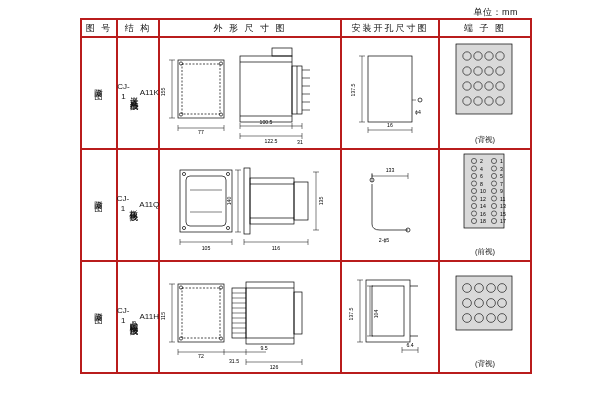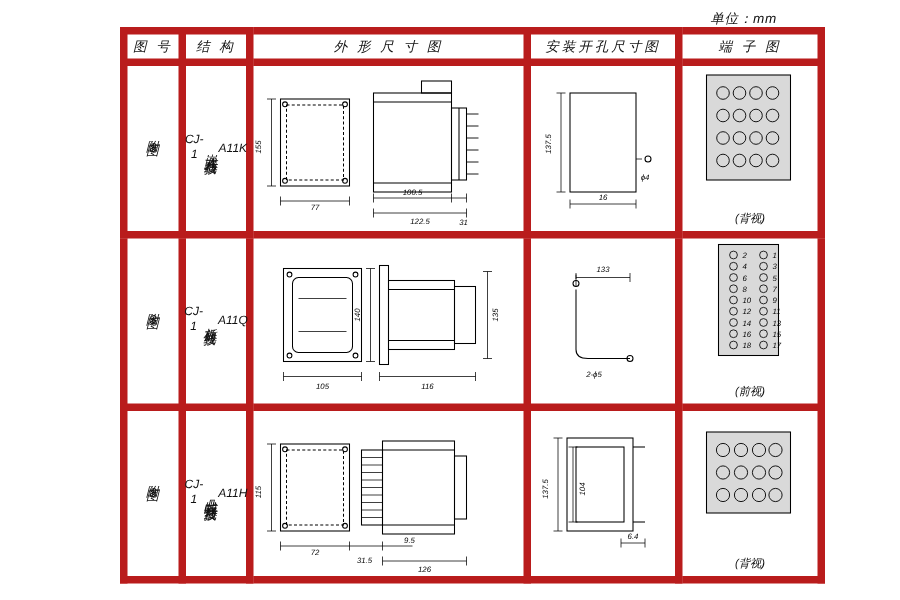--- a/index.html
+++ b/index.html
@@ -3,39 +3,39 @@
 <meta charset="utf-8">
 <style>
   html,body{margin:0;padding:0;}
   body{
     width:600px;height:400px;
     background:#ffffff;
     font-family:"Liberation Sans","DejaVu Sans",sans-serif;
     color:#111;
     overflow:hidden;
   }
-  .page{position:relative;width:600px;height:387px;font-style:italic;}
+  .page{position:relative;width:600px;height:387px;}
 
   .unit{
     position:absolute;
     right:82px;
     top:6px;
     font-size:9px;
     letter-spacing:0.5px;
   }
 
   table.main{
     position:absolute;
     left:80px; top:18px;
     border-collapse:collapse;
     width:440px;
     table-layout:fixed;
   }
   table.main th, table.main td{
-    border:5px solid #b91c1c;
+    border:2px solid #b91c1c;
     padding:0;
     vertical-align:middle;
     text-align:center;
   }
   table.main thead th{
     height:16px;
     font-weight:normal;
     font-size:9px;
     letter-spacing:2px;
   }

